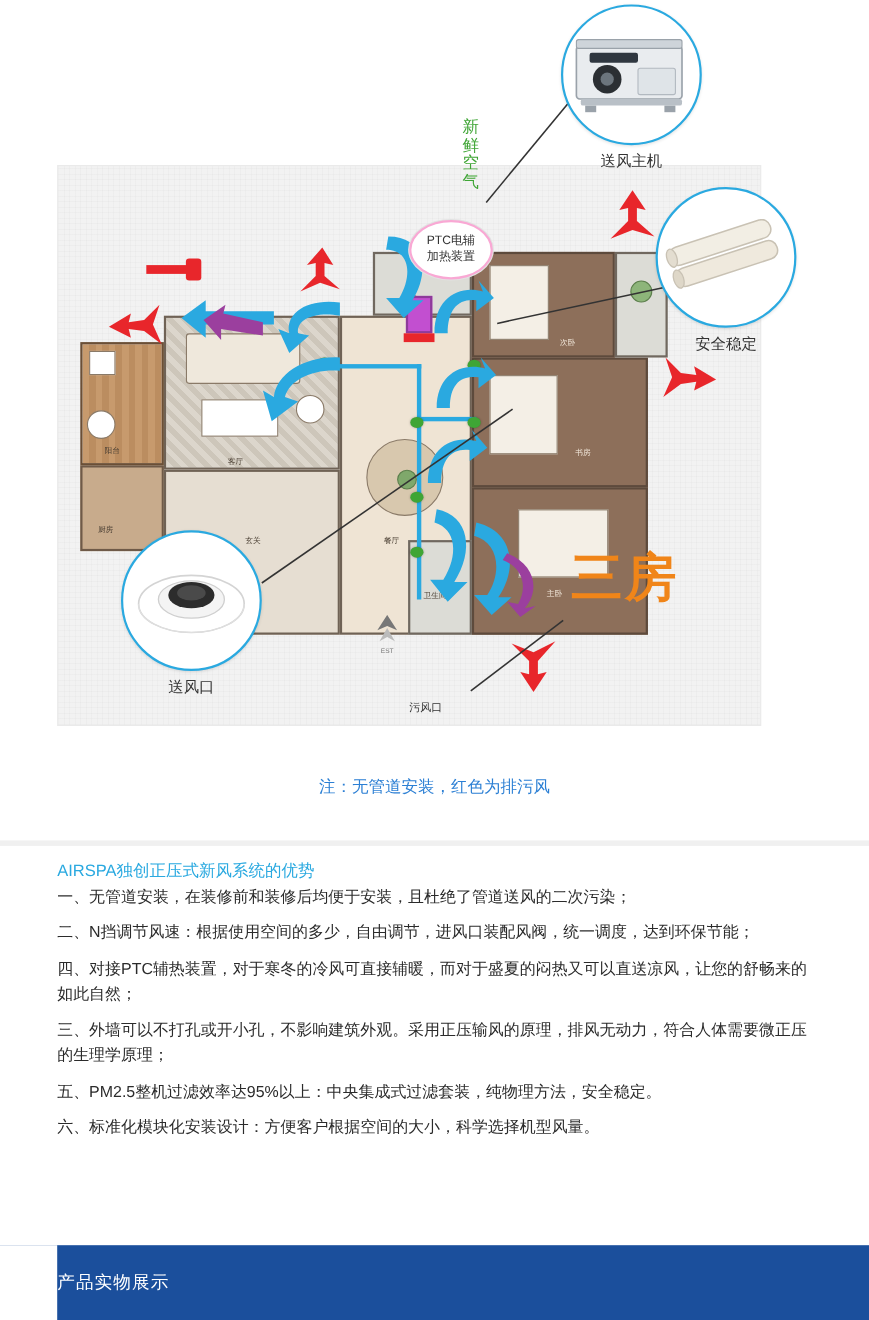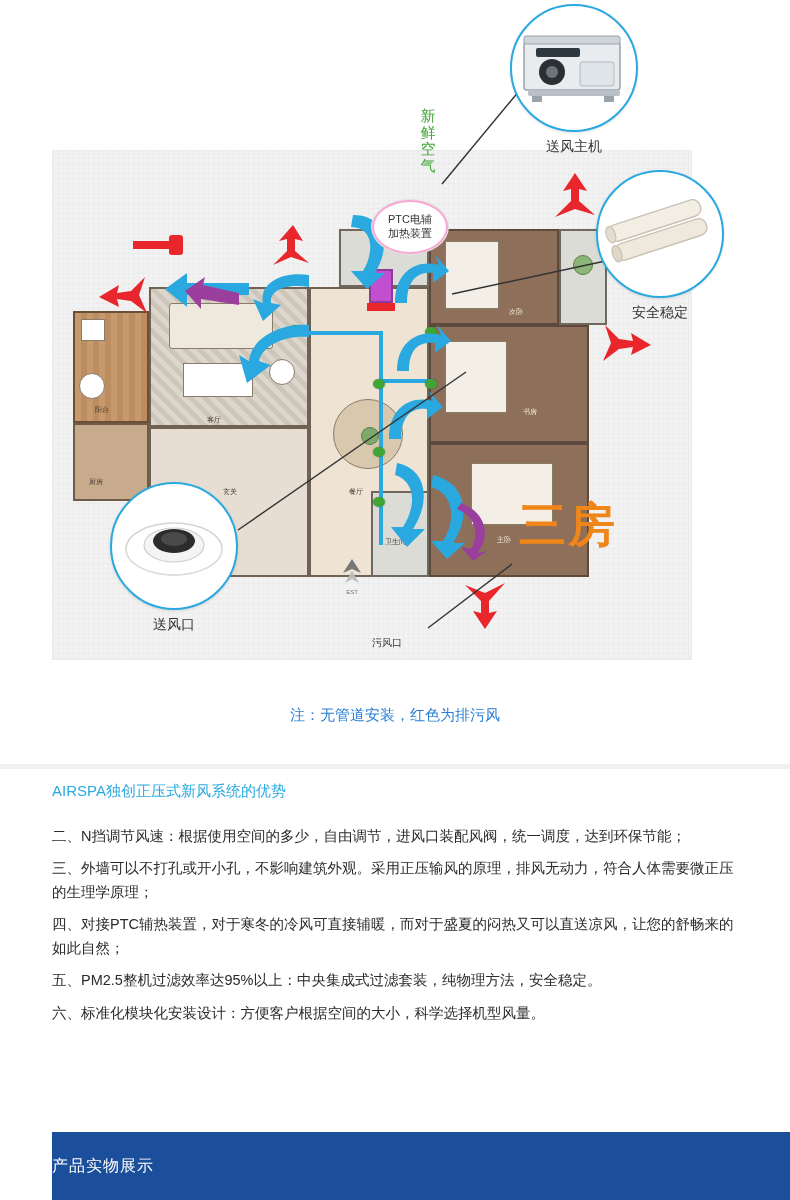--- a/index.html
+++ b/index.html
@@ -175,21 +175,21 @@
     background: #f0f0f0;
   }
 
   
   .adv {
     position: absolute;
     left: 0; top: 782px;
     width: 790px;
   }
   .adv h3 {
-    margin: 0 0 24px 52px;
+    margin: 0 0 4px 52px;
     font-size: 15px;
     font-weight: normal;
     color: #2aa9e0;
   }
   .adv ol { margin: 0; padding: 0; list-style: none; }
   .adv li {
     margin: 0 48px 9px 52px;
     font-size: 14.5px;
     line-height: 1.62;
     color: #2b2b2b;
@@ -468,23 +468,24 @@
     <div class="wufengkou-label">污风口</div>
 
     <div class="note">注：无管道安装，红色为排污风</div>
   </div>
 
   <div class="divider"></div>
 
   <div class="adv">
     <h3>AIRSPA独创正压式新风系统的优势</h3>
     <ol>
+      <li>一、无管道安装，在装修前和装修后均便于安装，且杜绝了管道送风的二次污染；</li>
       <li>二、N挡调节风速：根据使用空间的多少，自由调节，进风口装配风阀，统一调度，达到环保节能；</li>
+      <li>四、对接PTC辅热装置，对于寒冬的冷风可直接辅暖，而对于盛夏的闷热又可以直送凉风，让您的舒畅来的如此自然；</li>
       <li>三、外墙可以不打孔或开小孔，不影响建筑外观。采用正压输风的原理，排风无动力，符合人体需要微正压的生理学原理；</li>
-      <li>四、对接PTC辅热装置，对于寒冬的冷风可直接辅暖，而对于盛夏的闷热又可以直送凉风，让您的舒畅来的如此自然；</li>
       <li>五、PM2.5整机过滤效率达95%以上：中央集成式过滤套装，纯物理方法，安全稳定。</li>
       <li>六、标准化模块化安装设计：方便客户根据空间的大小，科学选择机型风量。</li>
     </ol>
   </div>
 
   <div class="banner">
     <div class="bar"></div>
     <div class="btitle">产品实物展示</div>
   </div>
 

